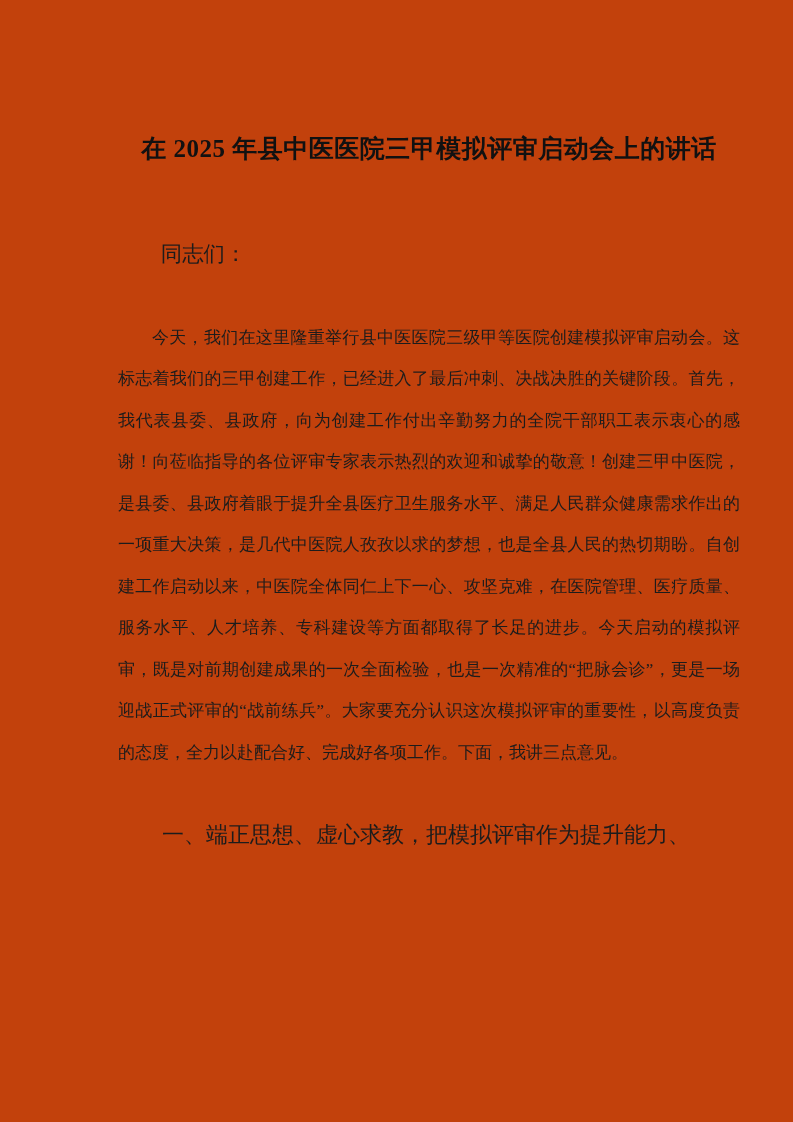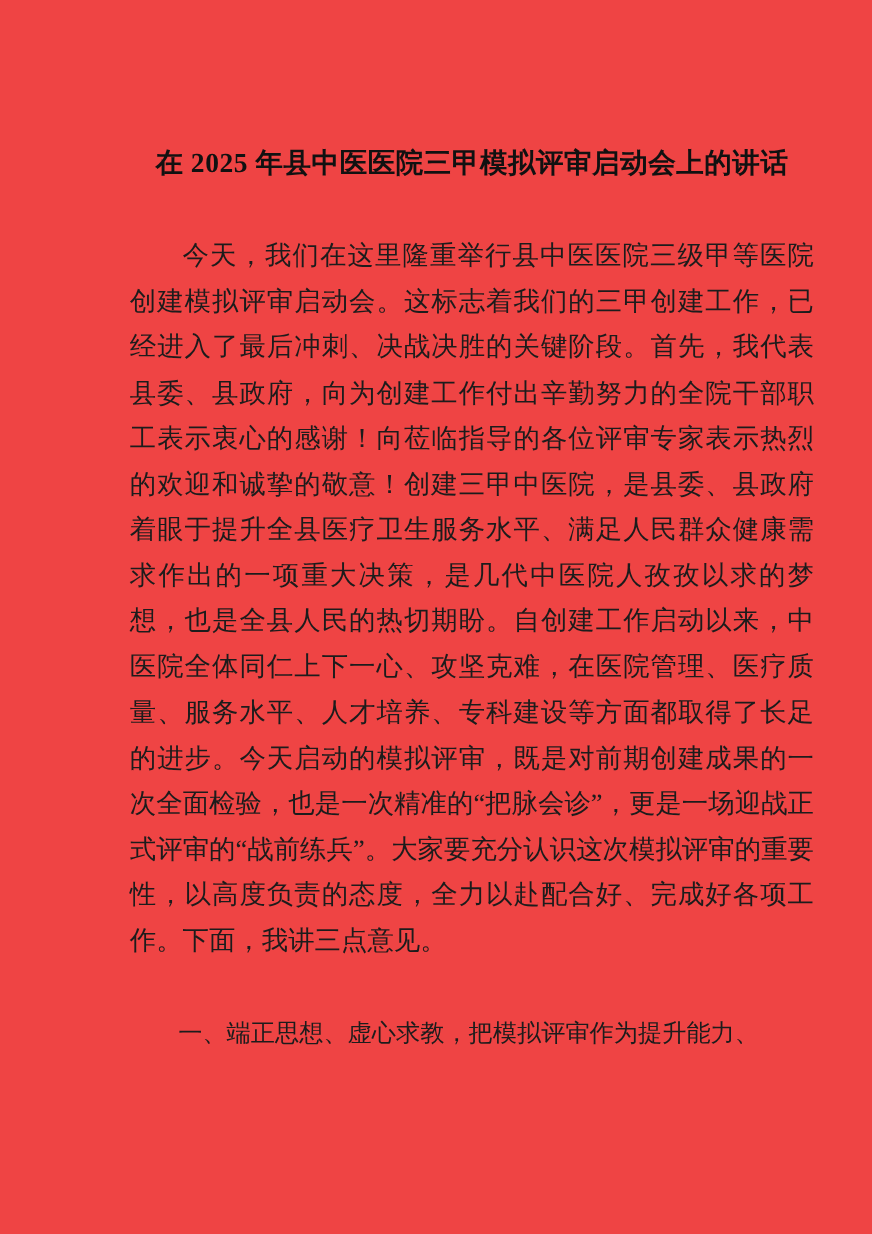--- a/index.html
+++ b/index.html
@@ -5,21 +5,21 @@
   html, body {
     margin: 0;
     padding: 0;
     background: #ffffff;
   }
   .page {
     position: relative;
     width: 793px;
     height: 1122px;
     margin: 0 auto;
-    background: #ef4444;
+    background: #c2410c;
     box-sizing: border-box;
     padding: 126px 53px 0 118px;
     overflow: hidden;
     font-family: "Liberation Serif", "DejaVu Serif", serif;
     color: #1c1c1c;
   }
   .doc-title {
     margin: 0;
     font-size: 25px;
     line-height: 46px;
@@ -29,38 +29,39 @@
     color: #111111;
   }
   .greeting {
     margin: 62px 0 0 0;
     font-size: 21.4px;
     line-height: 41.5px;
     text-indent: 2em;
   }
   .body-para {
     margin: 41px 0 0 0;
-    font-size: 24px;
+    font-size: 17px;
     line-height: 41.5px;
     text-indent: 2em;
     text-align: justify;
     text-justify: inter-character;
   }
   .section-heading {
     margin: 41px 0 0 0;
     font-size: 22px;
     line-height: 41.5px;
     text-indent: 2em;
     white-space: nowrap;
     overflow: hidden;
   }
 </style>
 </head>
 <body>
 
 <div class="page">
   <h1 class="doc-title">在 2025 年县中医医院三甲模拟评审启动会上的讲话</h1>
 
+  <p class="greeting">同志们：</p>
 
   <p class="body-para">今天，我们在这里隆重举行县中医医院三级甲等医院创建模拟评审启动会。这标志着我们的三甲创建工作，已经进入了最后冲刺、决战决胜的关键阶段。首先，我代表县委、县政府，向为创建工作付出辛勤努力的全院干部职工表示衷心的感谢！向莅临指导的各位评审专家表示热烈的欢迎和诚挚的敬意！创建三甲中医院，是县委、县政府着眼于提升全县医疗卫生服务水平、满足人民群众健康需求作出的一项重大决策，是几代中医院人孜孜以求的梦想，也是全县人民的热切期盼。自创建工作启动以来，中医院全体同仁上下一心、攻坚克难，在医院管理、医疗质量、服务水平、人才培养、专科建设等方面都取得了长足的进步。今天启动的模拟评审，既是对前期创建成果的一次全面检验，也是一次精准的“把脉会诊”，更是一场迎战正式评审的“战前练兵”。大家要充分认识这次模拟评审的重要性，以高度负责的态度，全力以赴配合好、完成好各项工作。下面，我讲三点意见。</p>
 
   <p class="section-heading">一、端正思想、虚心求教，把模拟评审作为提升能力、</p>
 </div>
 
 </body></html>

